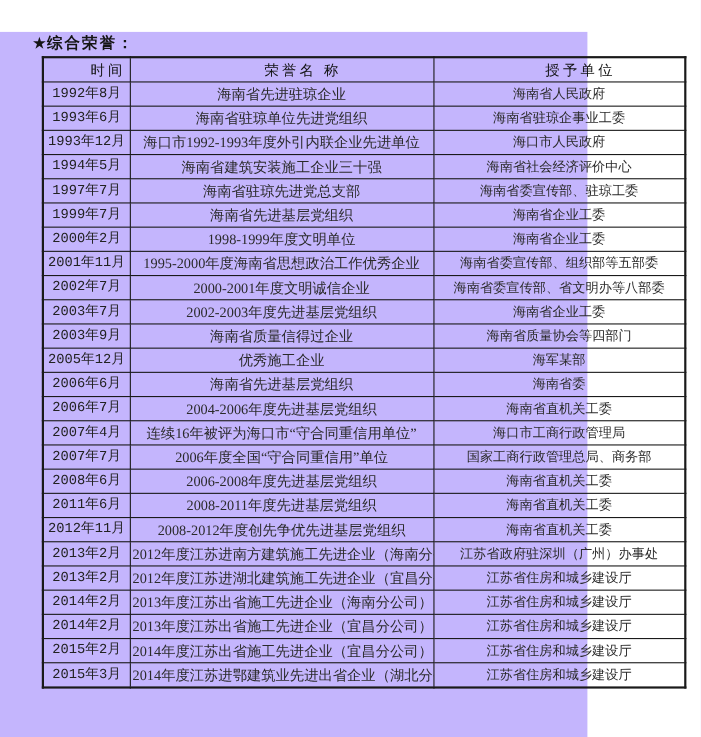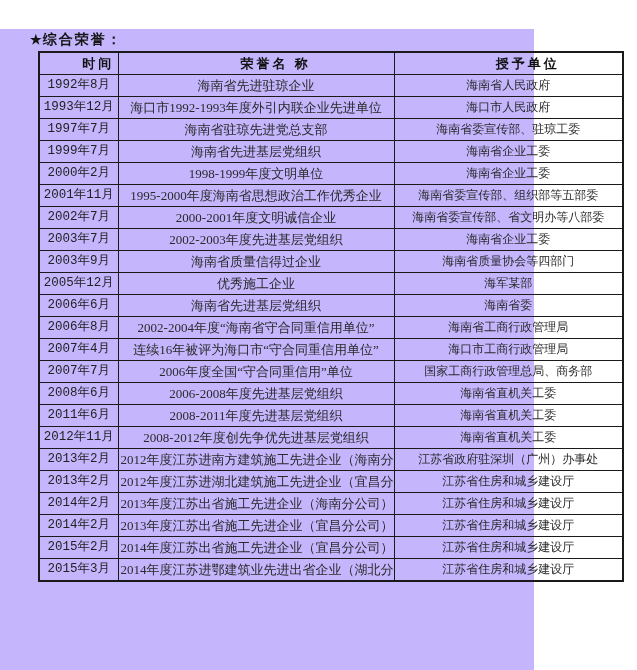--- a/index.html
+++ b/index.html
@@ -51,21 +51,21 @@
     height: 21px;
     padding: 0 2px;
     text-align: center;
     vertical-align: middle;
     overflow: hidden;
     white-space: nowrap;
     line-height: 1.05;
   }
   table.honors th {
     font-size: 13px;
-    font-weight: bold;
+    font-weight: normal;
     letter-spacing: 3px;
     color: #111;
     padding-left: 41px;
   }
   td.cell-time {
     font-size: 12.5px;
     color: #222;
     letter-spacing: 0px;
     font-family: Liberation Mono, monospace;
   }
@@ -100,25 +100,35 @@
         <th>授予单位</th>
       </tr>
     </thead>
     <tbody>
         <tr>
           <td class="cell-time">1992年8月</td>
           <td class="cell-honor">海南省先进驻琼企业</td>
           <td class="cell-unit">海南省人民政府</td>
         </tr>
         <tr>
+          <td class="cell-time">1993年6月</td>
+          <td class="cell-honor">海南省驻琼单位先进党组织</td>
+          <td class="cell-unit">海南省驻琼企事业工委</td>
+        </tr>
+        <tr>
           <td class="cell-time">1993年12月</td>
           <td class="cell-honor">海口市1992-1993年度外引内联企业先进单位</td>
           <td class="cell-unit">海口市人民政府</td>
         </tr>
         <tr>
+          <td class="cell-time">1994年5月</td>
+          <td class="cell-honor">海南省建筑安装施工企业三十强</td>
+          <td class="cell-unit">海南省社会经济评价中心</td>
+        </tr>
+        <tr>
           <td class="cell-time">1997年7月</td>
           <td class="cell-honor">海南省驻琼先进党总支部</td>
           <td class="cell-unit">海南省委宣传部、驻琼工委</td>
         </tr>
         <tr>
           <td class="cell-time">1999年7月</td>
           <td class="cell-honor">海南省先进基层党组织</td>
           <td class="cell-unit">海南省企业工委</td>
         </tr>
         <tr>
@@ -150,23 +160,23 @@
           <td class="cell-time">2005年12月</td>
           <td class="cell-honor">优秀施工企业</td>
           <td class="cell-unit">海军某部</td>
         </tr>
         <tr>
           <td class="cell-time">2006年6月</td>
           <td class="cell-honor">海南省先进基层党组织</td>
           <td class="cell-unit">海南省委</td>
         </tr>
         <tr>
-          <td class="cell-time">2006年8月</td>
-          <td class="cell-honor">2002-2004年度“海南省守合同重信用单位”</td>
-          <td class="cell-unit">海南省工商行政管理局</td>
+          <td class="cell-time">2006年7月</td>
+          <td class="cell-honor">2004-2006年度先进基层党组织</td>
+          <td class="cell-unit">海南省直机关工委</td>
         </tr>
         <tr>
           <td class="cell-time">2007年4月</td>
           <td class="cell-honor">连续16年被评为海口市“守合同重信用单位”</td>
           <td class="cell-unit">海口市工商行政管理局</td>
         </tr>
         <tr>
           <td class="cell-time">2007年7月</td>
           <td class="cell-honor">2006年度全国“守合同重信用”单位</td>
           <td class="cell-unit">国家工商行政管理总局、商务部</td>

